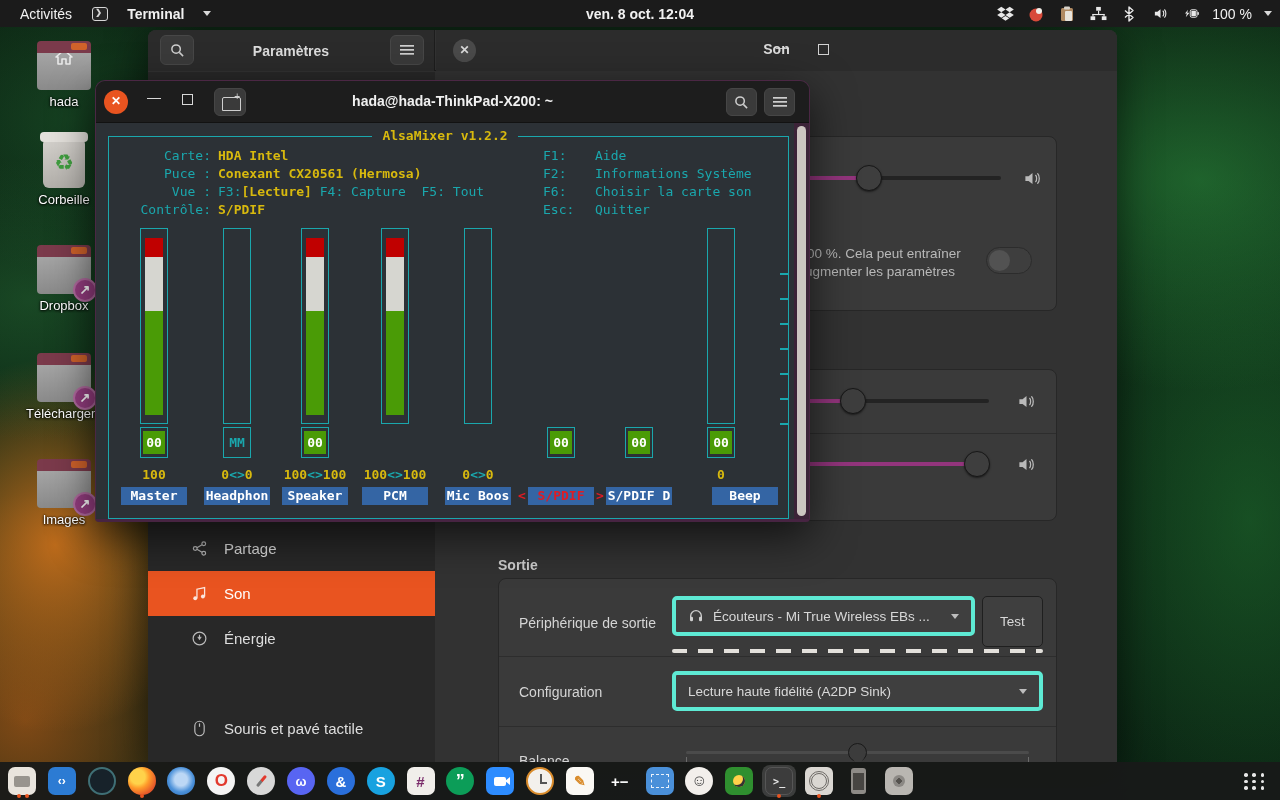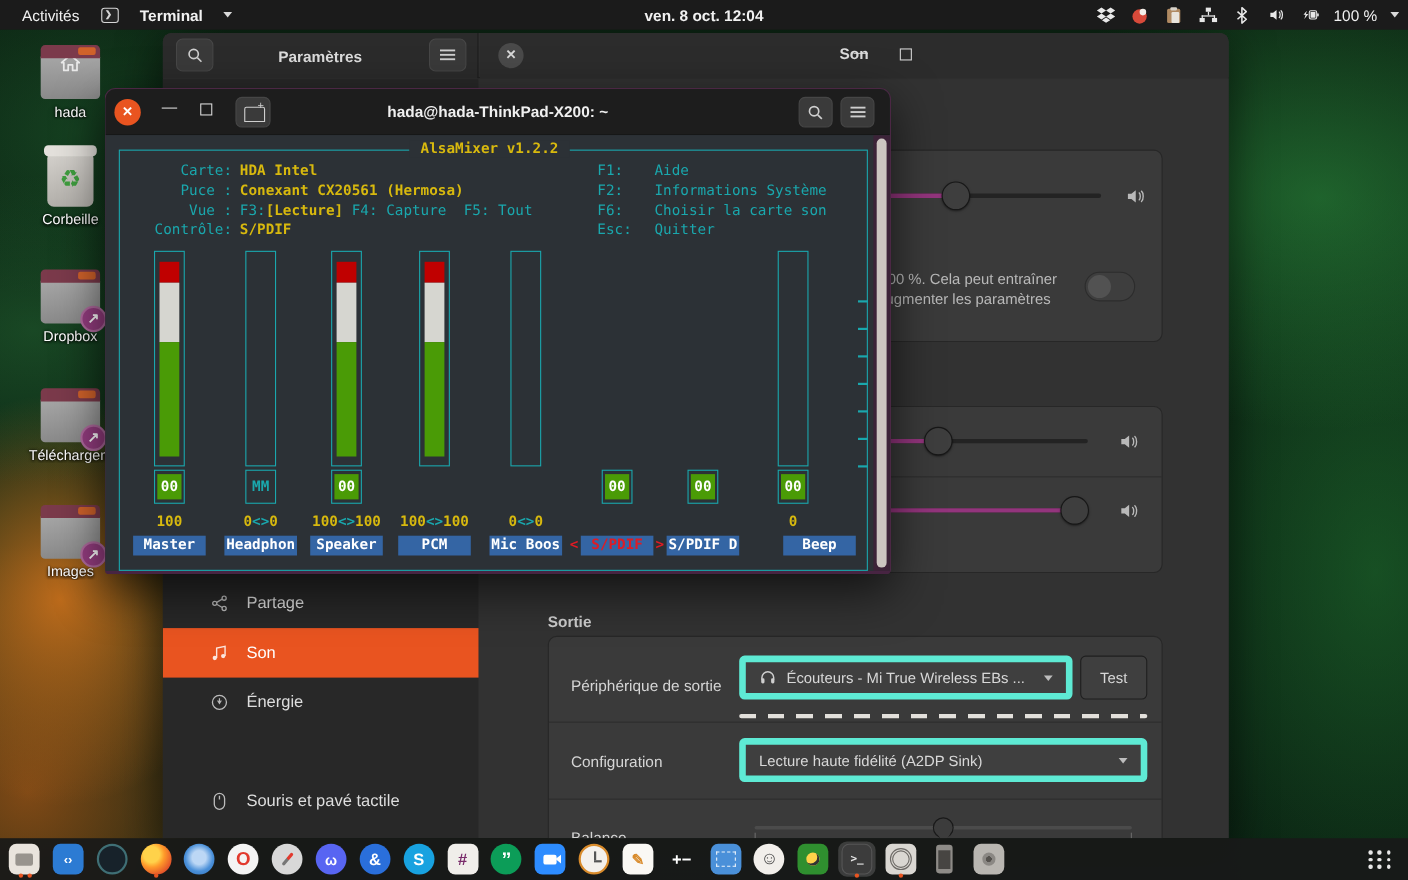--- a/index.html
+++ b/index.html
@@ -53,23 +53,23 @@
   .sw-main { position:absolute; left:288px; top:42px; right:0; bottom:0; background:#323232; }
   .card { position:absolute; background:#3a3a3a; border:1px solid #272727; border-radius:8px; }
   .slider-track { position:absolute; height:4px; background:#232323; border-radius:2px; }
   .slider-fill { position:absolute; height:4px; background:#93357d; border-radius:2px; }
   .slider-handle { position:absolute; width:26px; height:26px; border-radius:50%; background:#3e3e3e; border:1px solid #171717; box-shadow:0 1px 2px rgba(0,0,0,.5); }
   .toggle { position:absolute; width:46px; height:27px; border-radius:14px; background:#3e3e3e; border:1px solid #2c2c2c; }
   .toggle-knob { position:absolute; left:2px; top:2px; width:21px; height:21px; border-radius:50%; background:#525252; }
   .muted-txt { color:#b9b9b9; font-size:13.5px; line-height:17px; }
   .sec-title { position:absolute; font-weight:bold; color:#cdcdcd; font-size:14px; }
   .row-label { position:absolute; color:#d5d5d5; font-size:14px; }
-  .dropdown { position:absolute; height:40px; background:#3f3f3f; border:6px solid #5eead4; border-radius:5px; color:#d8d8d8; font-size:13.5px; display:flex; align-items:center; gap:9px; padding:0 12px; }
+  .dropdown { position:absolute; height:40px; background:#3f3f3f; border:4px solid #5eead4; border-radius:5px; color:#d8d8d8; font-size:13.5px; display:flex; align-items:center; gap:9px; padding:0 12px; }
   .dd-caret { width:0; height:0; border-left:4px solid transparent; border-right:4px solid transparent; border-top:5px solid #bdbdbd; margin-left:auto; }
-  .btn { position:absolute; height:40px; background:#3f3f3f; border:1px solid #1f1f1f; border-radius:5px; color:#d8d8d8; font-size:13.5px; display:flex; align-items:center; justify-content:center; }
+  .btn { position:absolute; height:51px; background:#3f3f3f; border:1px solid #1f1f1f; border-radius:5px; color:#d8d8d8; font-size:13.5px; display:flex; align-items:center; justify-content:center; }
   .dashline { position:absolute; height:4px; border-radius:2px; background:repeating-linear-gradient(90deg,#e3e0db 0 15px,transparent 15px 26px); }
   .divider { position:absolute; left:0; right:0; height:1px; background:#2d2d2d; }
   .bal-handle { position:absolute; width:19px; height:19px; border-radius:50%; background:#3c3c3c; border:1px solid #191919; }
   .bal-handle::after { content:""; position:absolute; left:3px; top:14px; width:0; height:0; border-left:6px solid transparent; border-right:6px solid transparent; border-top:9px solid #3c3c3c; }
   .bal-tick { position:absolute; width:1px; height:7px; background:#6b6b6b; }
   
   .term { position:absolute; left:95px; top:80px; width:715px; height:442px; z-index:30; border-radius:10px 10px 4px 4px; background:#2c3136; box-shadow:0 14px 44px rgba(0,0,0,.65); border:1px solid #4b2744; border-bottom:3px solid #472442; }
   .term-header { position:absolute; left:0; top:0; width:100%; height:42px; background:#1d1d1d; border-radius:9px 9px 0 0; border-bottom:1px solid #121212; }
   .t-close { position:absolute; left:8px; top:9px; width:24px; height:24px; border-radius:50%; background:#e95420; color:#fff; text-align:center; line-height:23px; font-size:12px; font-weight:bold; }
   .t-min { position:absolute; left:48px; top:8px; width:20px; text-align:center; color:#d8d8d8; font-size:14px; }

